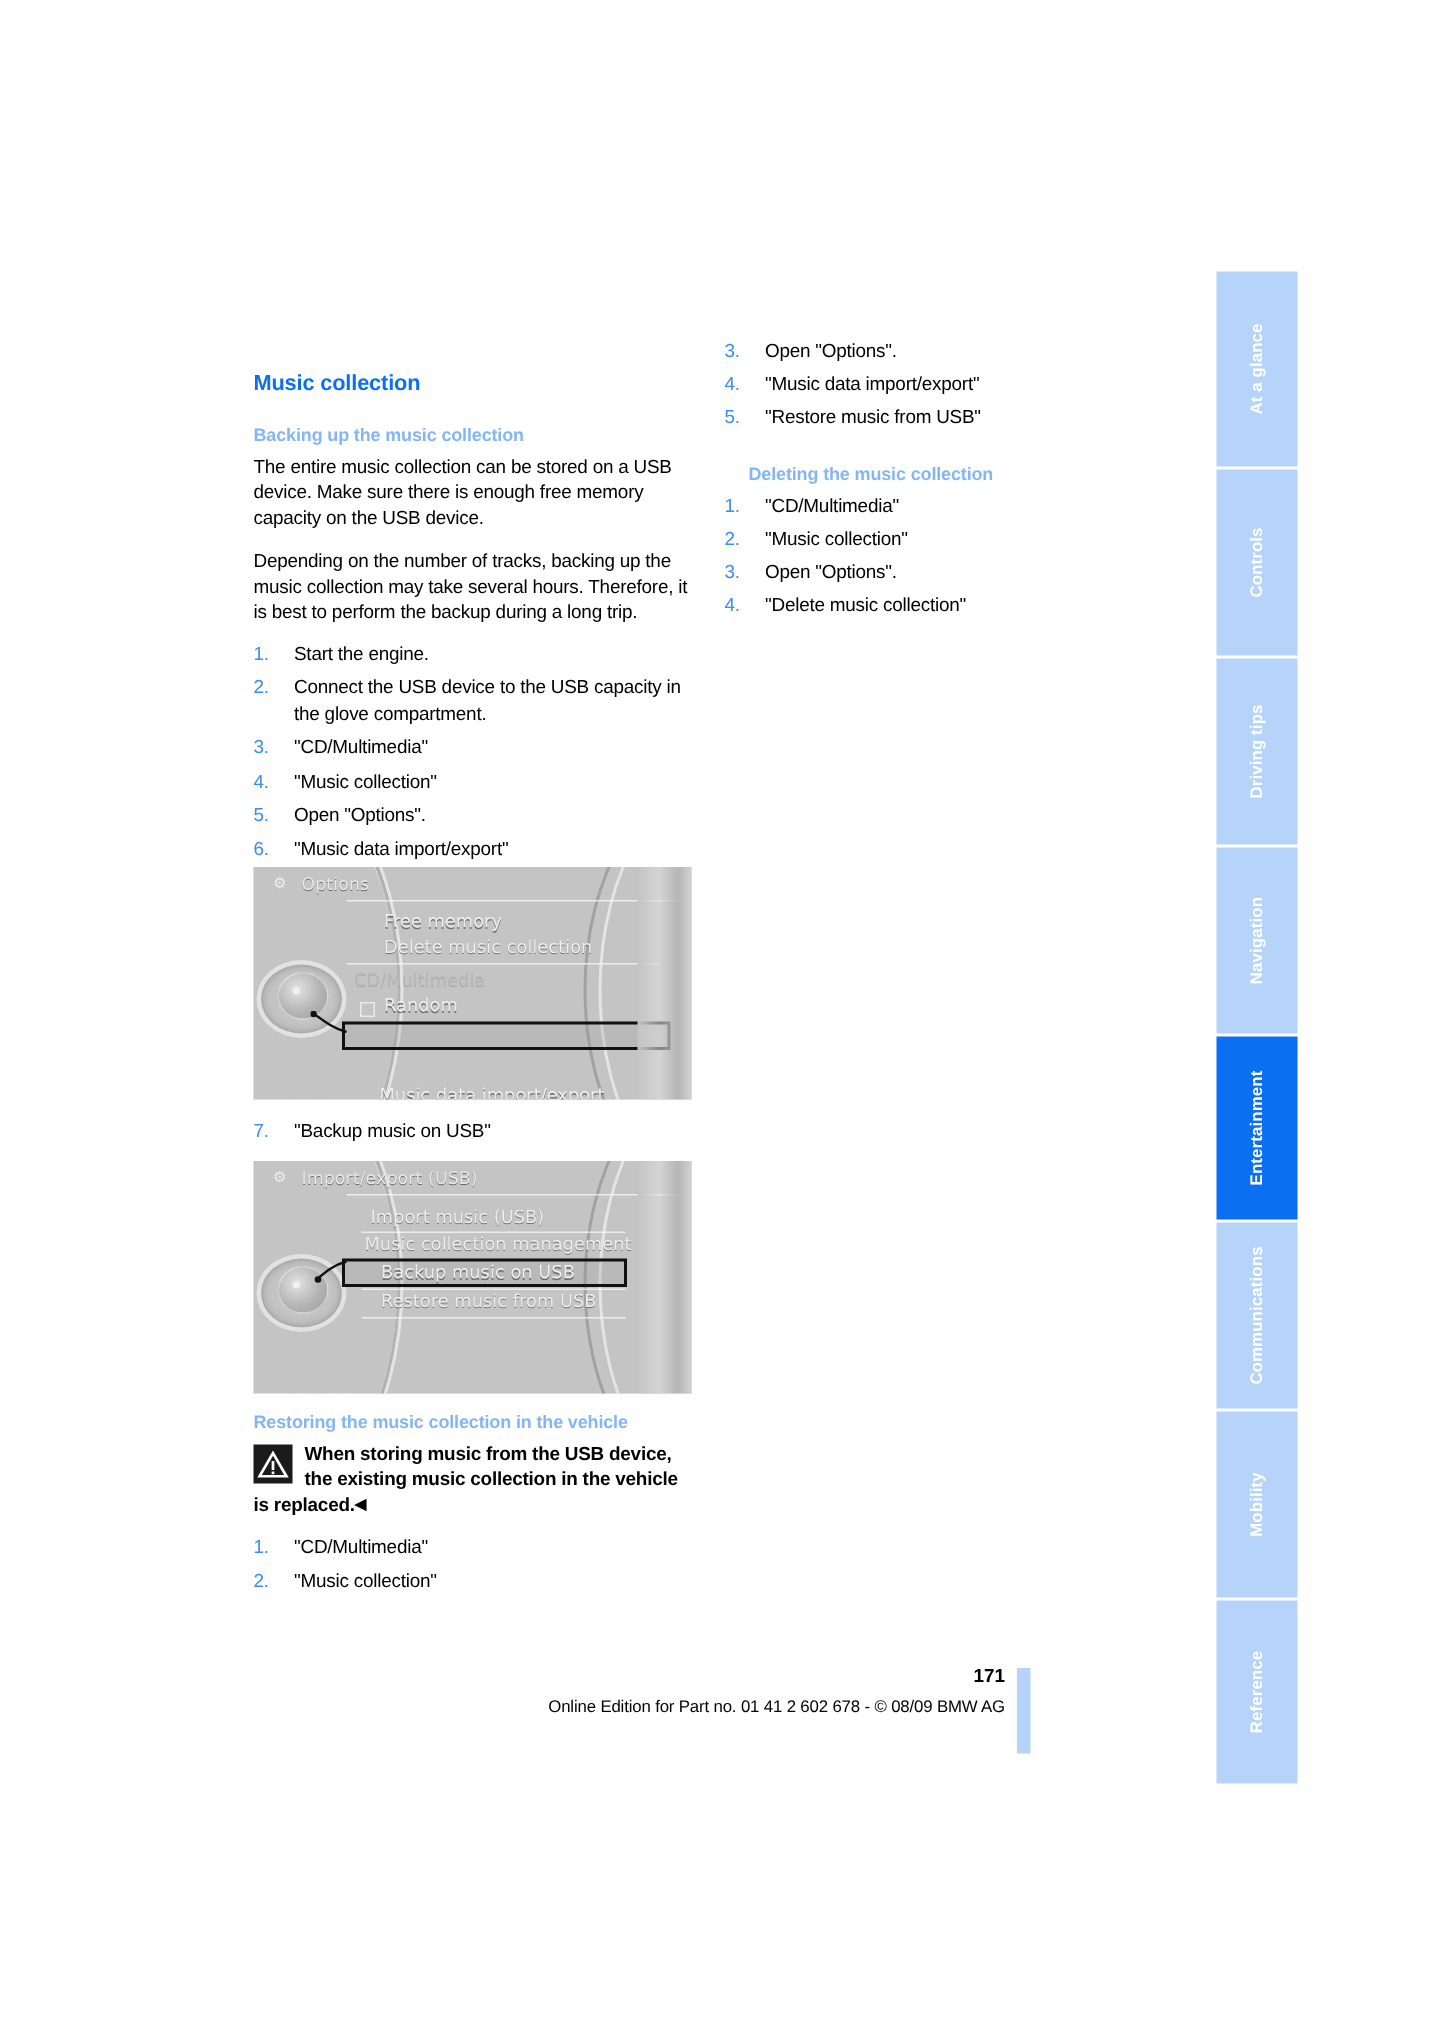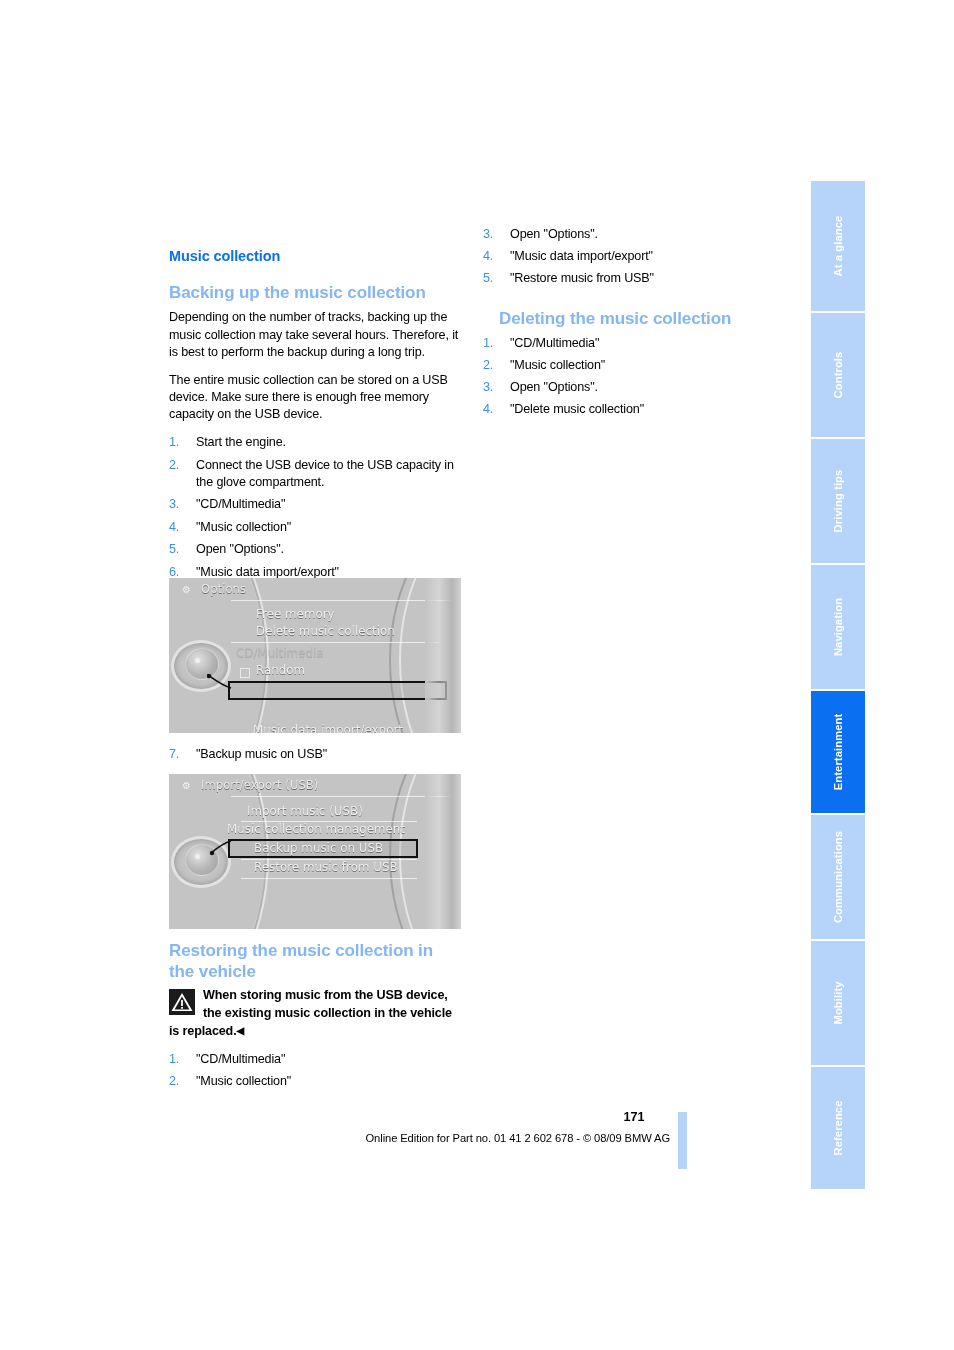--- a/index.html
+++ b/index.html
@@ -39,21 +39,21 @@
   
   .h-main {
     font-size: 14.5px;
     font-weight: bold;
     color: #0a6ff0;
     letter-spacing: -0.1px;
     margin: 0 0 18px 0;
     line-height: 1.15;
   }
   .h-sub {
-    font-size: 17px;
+    font-size: 12px;
     font-weight: bold;
     color: #84b6f4;
     letter-spacing: -0.1px;
     margin: 0 0 6px 0;
     line-height: 1.22;
   }
   .h-sub.tight { margin-bottom: 5px; }
 
   
   p.body {
@@ -247,21 +247,21 @@
     letter-spacing: 0.1px;
   }
   .rail-tab.active .label { color: #ffffff; }
 
   
   .page-number {
     position: absolute;
     left: 598px;
     top: 1110px;
     width: 72px;
-    text-align: center;
+    text-align: right;
     font-size: 12.6px;
     font-weight: bold;
     color: #000000;
   }
   .page-marker {
     position: absolute;
     left: 678px;
     top: 1112px;
     width: 9px;
     height: 57px;
@@ -282,23 +282,23 @@
 <body>
 
 <div class="page">
 
   <div class="col-left">
 
     <h1 class="h-main">Music collection</h1>
 
     <h2 class="h-sub">Backing up the music collection</h2>
 
+    <p class="body">The entire music collection can be stored on a USB device. Make sure there is enough free memory capacity on the USB device.</p>
+
     <p class="body">Depending on the number of tracks, backing up the music collection may take several hours. Therefore, it is best to perform the backup during a long trip.</p>
-
-    <p class="body">The entire music collection can be stored on a USB device. Make sure there is enough free memory capacity on the USB device.</p>
 
     <ol class="steps">
       <li>
         <span class="num">1.</span>
         <span>Start the engine.</span>
       </li>
       <li>
         <span class="num">2.</span>
         <span>Connect the USB device to the USB capacity in the glove compartment.</span>
       </li>
@@ -376,21 +376,21 @@
     <div class="knob-outer"></div>
     <div class="knob-inner"></div>
     <div class="knob-dot"></div>
 
     <span class="fig-title-icon">⚙</span>
     <span class="fig-title">Import/export (USB)</span>
     <div class="fig-rule" style="left:62px; top:22px; width:222px;"></div>
 
     <span class="fig-item" style="left:78px; top:30px;">Import music (USB)</span>
     <div class="fig-rule" style="left:72px; top:47px; width:176px;"></div>
-    <span class="fig-item" style="left:58px; top:48px;">Music collection management</span>
+    <span class="fig-item" style="left:74px; top:48px;">Music collection management</span>
 
     <div class="fig-sel" style="left:59px; top:65px; width:190px; height:19px;"></div>
     <span class="fig-item" style="left:85px; top:67px;">Backup music on USB</span>
 
     <div class="fig-rule" style="left:72px; top:85px; width:176px;"></div>
     <span class="fig-item" style="left:85px; top:86px;">Restore music from USB</span>
     <div class="fig-rule" style="left:72px; top:104px; width:176px;"></div>
 
     <svg style="position:absolute; left:40px; top:66px;" width="24" height="16">
       <path d="M22 1 C 14 3, 8 8, 2 13" stroke="#111" stroke-width="1.6" fill="none"></path>

